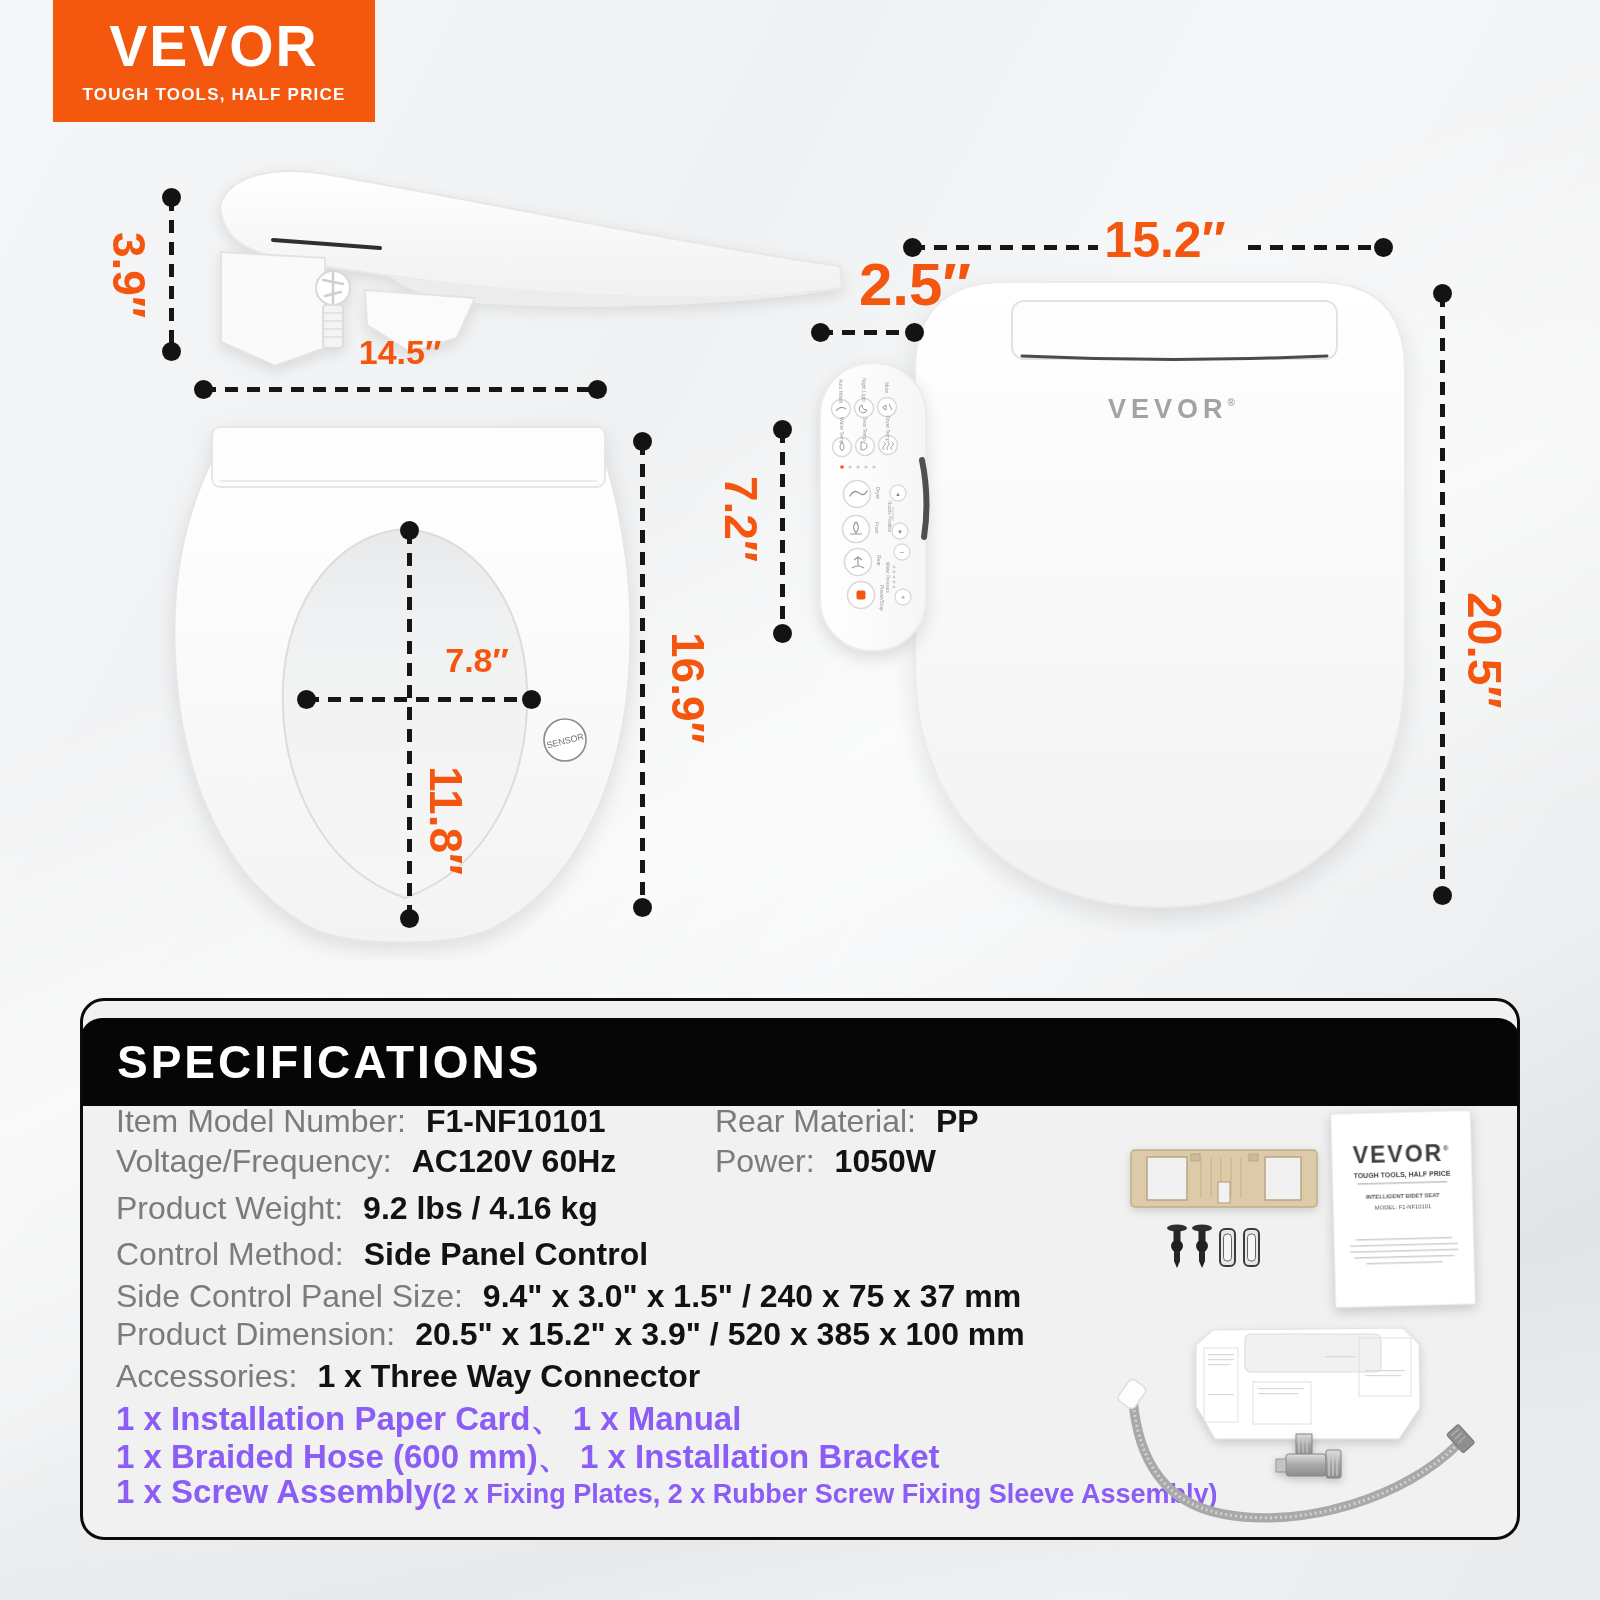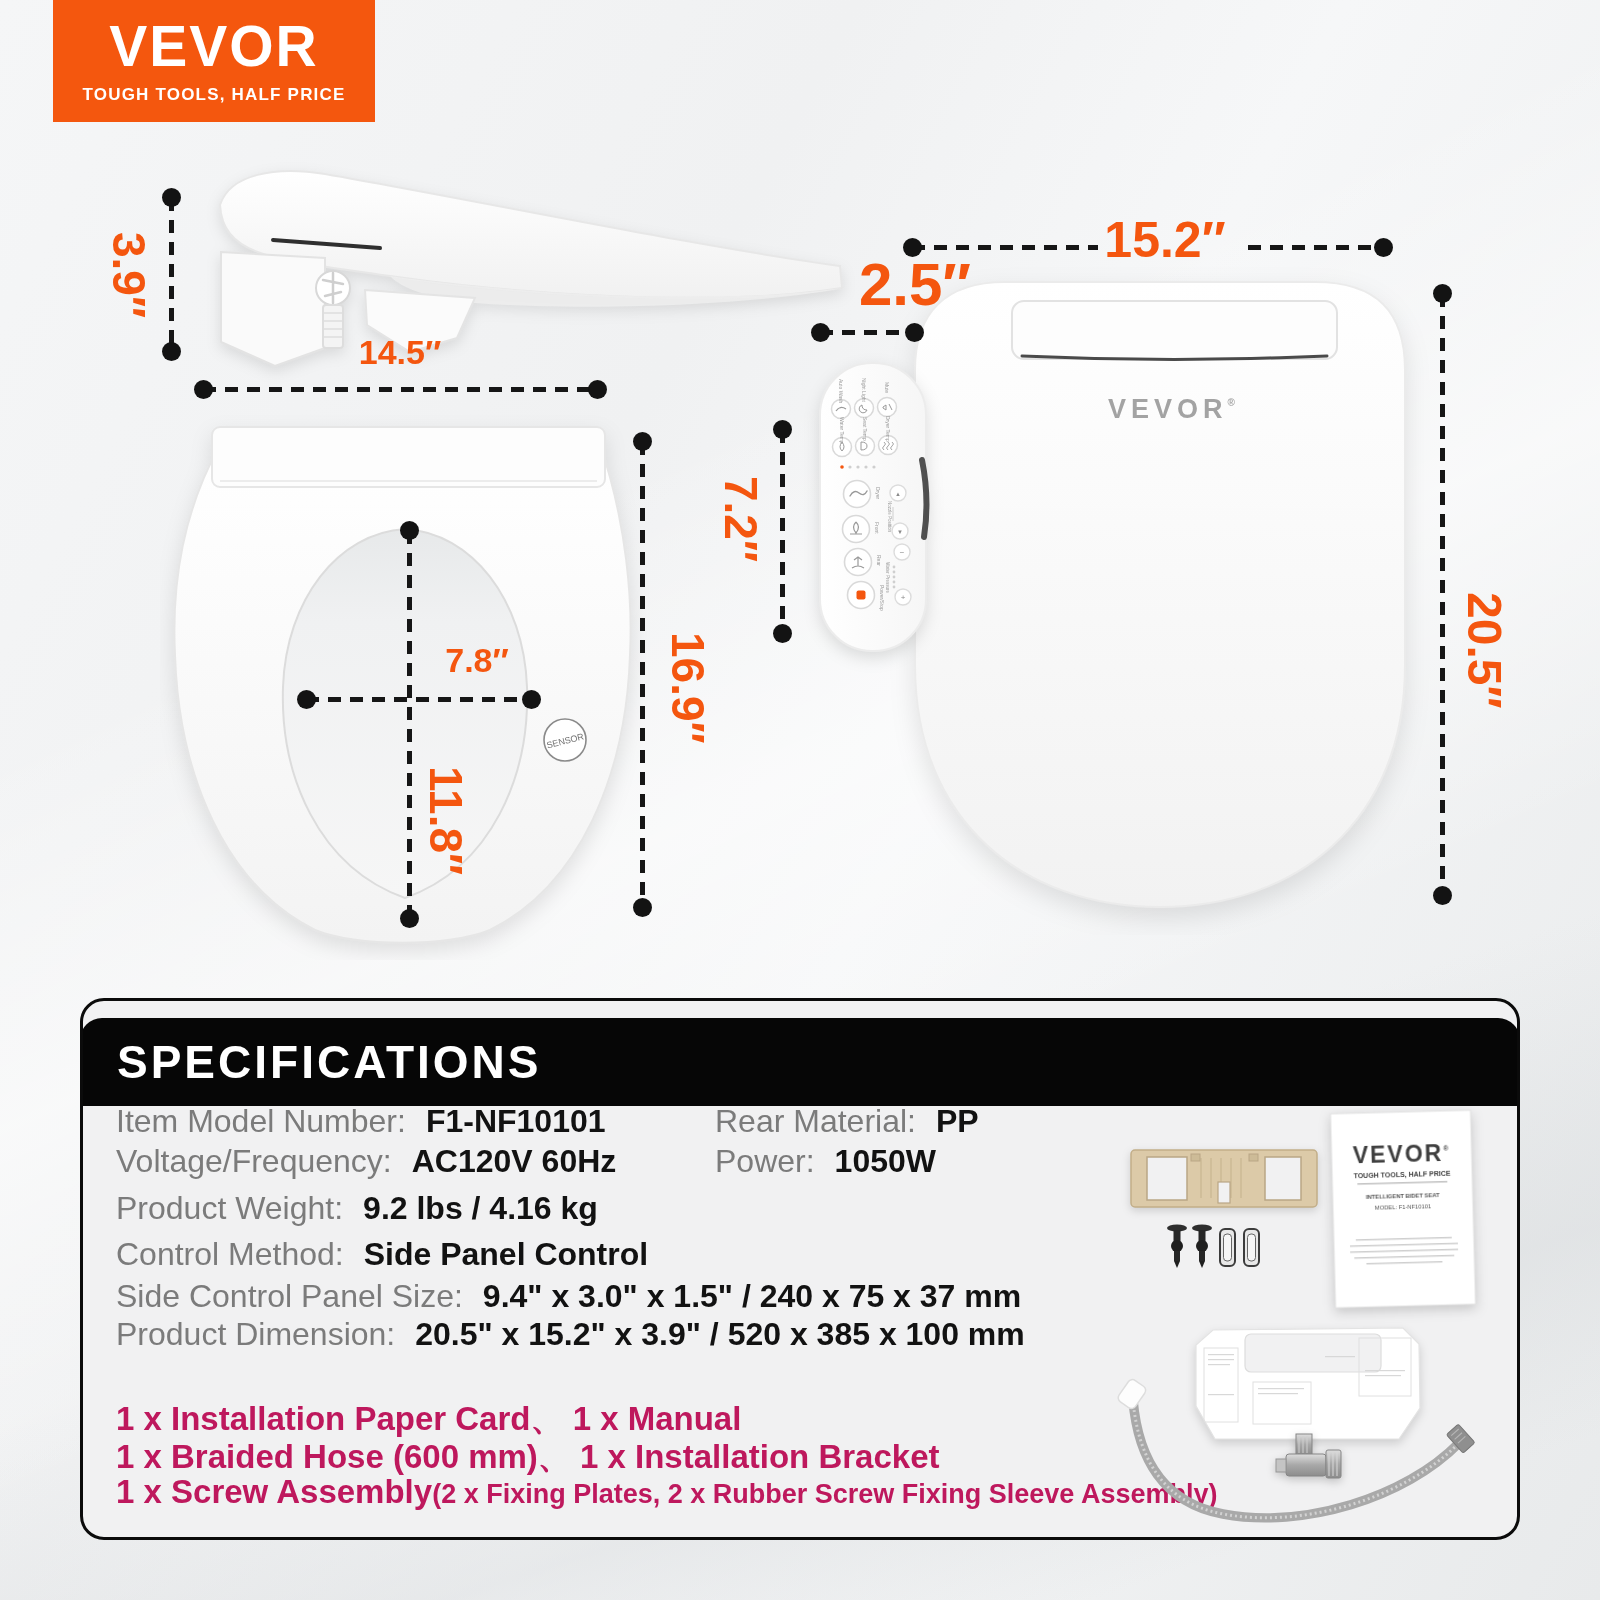--- a/index.html
+++ b/index.html
@@ -32,21 +32,21 @@
 
   
   .spec{position:absolute;left:80px;top:998px;width:1440px;height:542px;
     background:#f1f1f2;border:3px solid #0b0b0b;border-radius:24px;box-sizing:border-box;overflow:hidden;}
   .spec-header{position:absolute;left:-3px;top:-3px;width:1440px;height:88px;background:#060606;
     border-radius:22px 22px 0 0;display:flex;align-items:center;padding-left:37px;box-sizing:border-box;margin-top:20px;}
   .spec-header .title{color:#fff;font-size:46px;font-weight:bold;letter-spacing:3px;}
   .row{position:absolute;font-size:32px;white-space:nowrap;}
   .row .lbl{color:#7b7b7b;text-align:right;}
   .row .val{color:#121212;font-weight:bold;margin-left:20px;}
-  .boldline{position:absolute;font-size:33px;font-weight:bold;color:#be185d;white-space:nowrap;}
+  .boldline{position:absolute;font-size:33px;font-weight:bold;color:#8b5cf6;white-space:nowrap;}
   .boldline .small{font-size:27px;}
 
   svg text{font-family:"Liberation Sans", sans-serif;}
 </style>
 </head>
 <body>
 
 <div class="stage">
   <div class="swoosh swoosh1"></div>
   <div class="swoosh swoosh2"></div>
@@ -250,20 +250,23 @@
     </div>
     <div class="row" style="left:33px;top:235px">
       <span class="lbl">Control Method:</span><span class="val">Side Panel Control</span>
     </div>
     <div class="row" style="left:33px;top:277px">
       <span class="lbl">Side Control Panel Size:</span><span class="val">9.4" x 3.0" x 1.5" / 240 x 75 x 37 mm</span>
     </div>
     <div class="row" style="left:33px;top:315px">
       <span class="lbl">Product Dimension:</span><span class="val">20.5" x 15.2" x 3.9" / 520 x 385 x 100 mm</span>
     </div>
+    <div class="row" style="left:33px;top:357px">
+      <span class="lbl">Accessories:</span><span class="val">1 x Three Way Connector</span>
+    </div>
     <div class="boldline" style="left:33px;top:396px">1 x Installation Paper Card、 1 x Manual</div>
     <div class="boldline" style="left:33px;top:434px">1 x Braided Hose (600 mm)、 1 x Installation Bracket</div>
     <div class="boldline" style="left:33px;top:472px">
       <span>1 x Screw Assembly</span><span class="small">(2 x Fixing Plates, 2 x Rubber Screw Fixing Sleeve Assembly)</span>
     </div>
 
     <svg style="position:absolute;left:1020px;top:97px" width="420" height="442" viewBox="0 0 420 442">
       <defs>
         <linearGradient id="gMetal" x1="0" y1="0" x2="0" y2="1">
           <stop offset="0" stop-color="#dedede"></stop>

